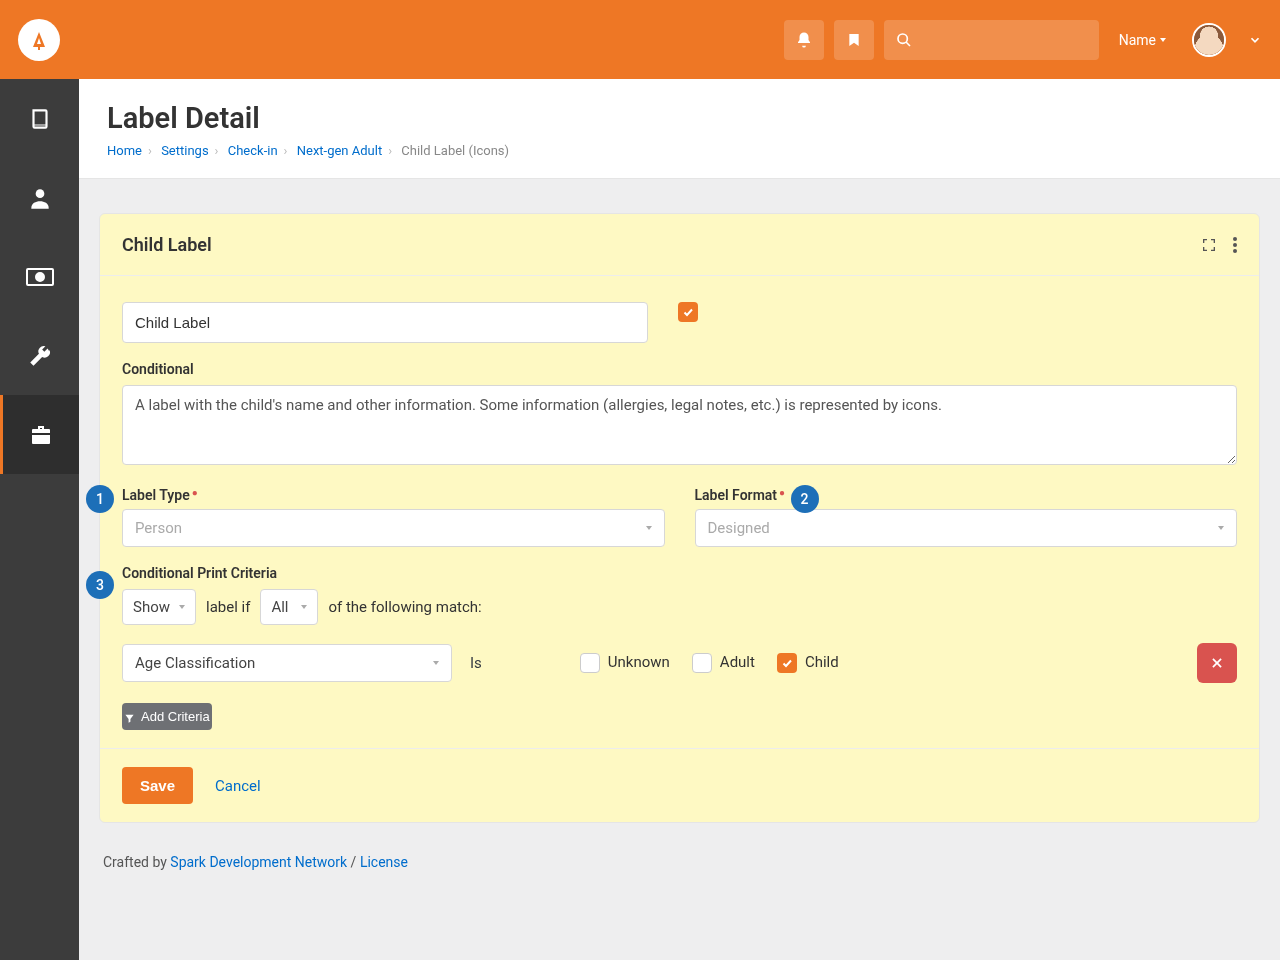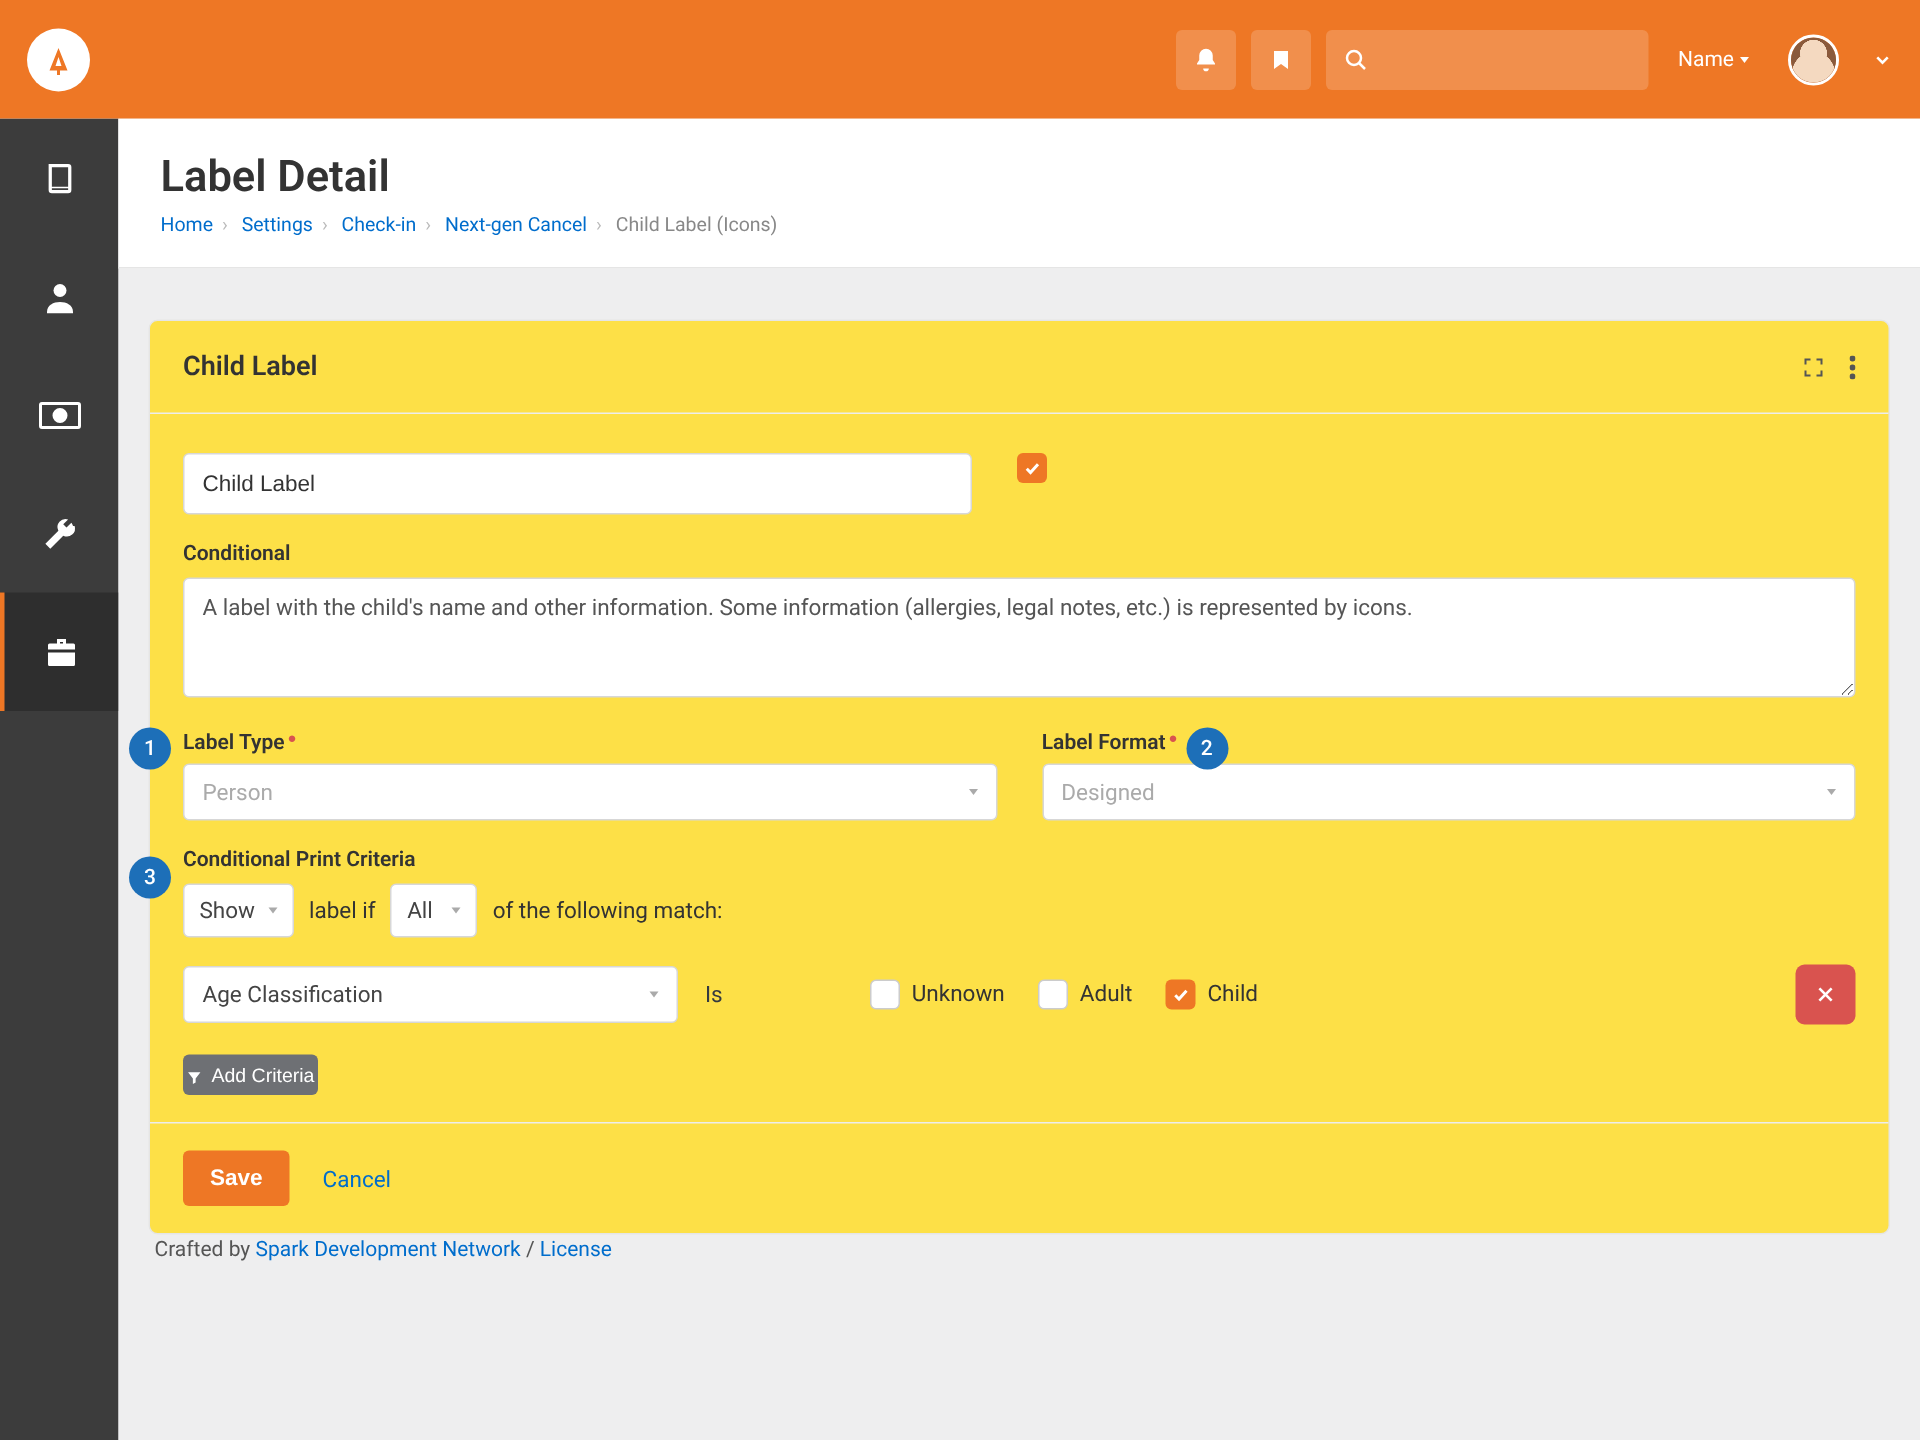--- a/index.html
+++ b/index.html
@@ -17,21 +17,21 @@
     .sidebar{width:79px;background:#3c3c3c;display:flex;flex-direction:column}
     .side-item{height:79px;display:flex;align-items:center;justify-content:center;color:#fff;cursor:pointer}
     .side-item.active{background:#2e2e2e;border-left:3px solid #ee7725}
     .content{flex:1;background:#eeeeef;padding:0}
     .page-head{background:#fff;padding:22px 28px 20px 28px;border-bottom:1px solid #e5e5e5}
     .page-title{font-size:29px;font-weight:600;color:#333;margin-bottom:8px}
     .breadcrumb{font-size:13px;color:#888}
     .breadcrumb a{color:#006dcc;text-decoration:none}
     .breadcrumb .sep{margin:0 6px;color:#bbb}
     .page-body{padding:34px 20px 28px 20px}
-    .panel{background:#fde047;border:1px solid #e5e5e5;border-radius:6px;overflow:visible;position:relative}
+    .panel{background:#fef9c3;border:1px solid #e5e5e5;border-radius:6px;overflow:visible;position:relative}
     .panel-head{padding:20px 22px;border-bottom:1px solid #ededed;display:flex;align-items:center}
     .panel-head h2{font-size:18px;font-weight:600;color:#333}
     .panel-head-actions{margin-left:auto;display:flex;gap:16px;color:#666}
     .panel-body{padding:26px 22px 18px 22px;position:relative}
     .form-row{display:flex;gap:30px}
     .form-col{flex:1;position:relative}
     .label{font-size:14px;font-weight:600;color:#333;margin-bottom:6px;display:block}
     .req{color:#d9534f;font-size:10px;vertical-align:top;margin-left:2px}
     .input{width:100%;height:41px;border:1px solid #d7d7d7;border-radius:4px;padding:0 12px;font-size:15px;color:#333}
     .textarea{width:100%;min-height:80px;border:1px solid #d7d7d7;border-radius:4px;padding:10px 12px;font-size:15px;color:#555;resize:vertical;font-family:inherit}
@@ -43,21 +43,21 @@
     .mb8{margin-bottom:8px}
     .criteria-line{display:flex;align-items:center;gap:10px;font-size:15px;color:#333;margin-bottom:18px}
     .criteria-row{display:flex;align-items:center;gap:18px;margin-bottom:20px}
     .crit-select{width:330px}
     .chk-label{display:flex;align-items:flex-start;gap:8px;font-size:15px;color:#333}
     .del-btn{margin-left:auto;width:40px;height:40px;background:#d9534f;border-radius:6px;display:flex;align-items:center;justify-content:center;color:#fff;cursor:pointer}
     .btn-gray{background:#6e7074;color:#fff;border:none;border-radius:4px;padding:6px 2px;font-size:13px;cursor:pointer;display:inline-flex;align-items:flex-end;gap:6px}
     .panel-footer{border-top:1px solid #ededed;padding:18px 22px;display:flex;align-items:center;gap:22px}
     .btn-primary{background:#ee7725;color:#fff;border:none;border-radius:4px;padding:10px 18px;font-size:15px;font-weight:600;cursor:pointer}
     .link-cancel{color:#006dcc;font-size:15px;text-decoration:none;cursor:pointer}
-    .footer-text{font-size:14px;color:#555;padding:2px 4px}
+    .footer-text{font-size:14px;color:#555;padding:31px 4px}
     .footer-text a{color:#006dcc;text-decoration:none}
     .callout{position:absolute;width:28px;height:28px;background:#1d6fb8;border-radius:50%;color:#fff;display:flex;align-items:center;justify-content:center;font-size:14px;font-weight:500;z-index:5}
     .chk-group{display:flex;gap:22px;margin-left:80px}
     svg{display:block}
     .avatar-face{width:100%;height:100%;background:radial-gradient(circle at 50% 35%, #f4d9c0 36%, transparent 37%),radial-gradient(circle at 50% 80%, #f4d9c0 50%, transparent 51%),linear-gradient(#8a5a3c,#8a5a3c)}
   </style>
 </head>
 <body>
 
 <div class="header">
@@ -129,21 +129,21 @@
     </div>
   </div>
 
   <div class="content">
     <div class="page-head">
       <div class="page-title">Label Detail</div>
       <div class="breadcrumb">
         <a>Home</a><span class="sep">›</span>
         <a>Settings</a><span class="sep">›</span>
         <a>Check-in</a><span class="sep">›</span>
-        <a>Next-gen Cancel</a><span class="sep">›</span>
+        <a>Next-gen Adult</a><span class="sep">›</span>
         <span>Child Label (Icons)</span>
       </div>
     </div>
 
     <div class="page-body">
       <div class="panel">
         <div class="panel-head">
           <h2>Child Label</h2>
           <div class="panel-head-actions">
             <span>

